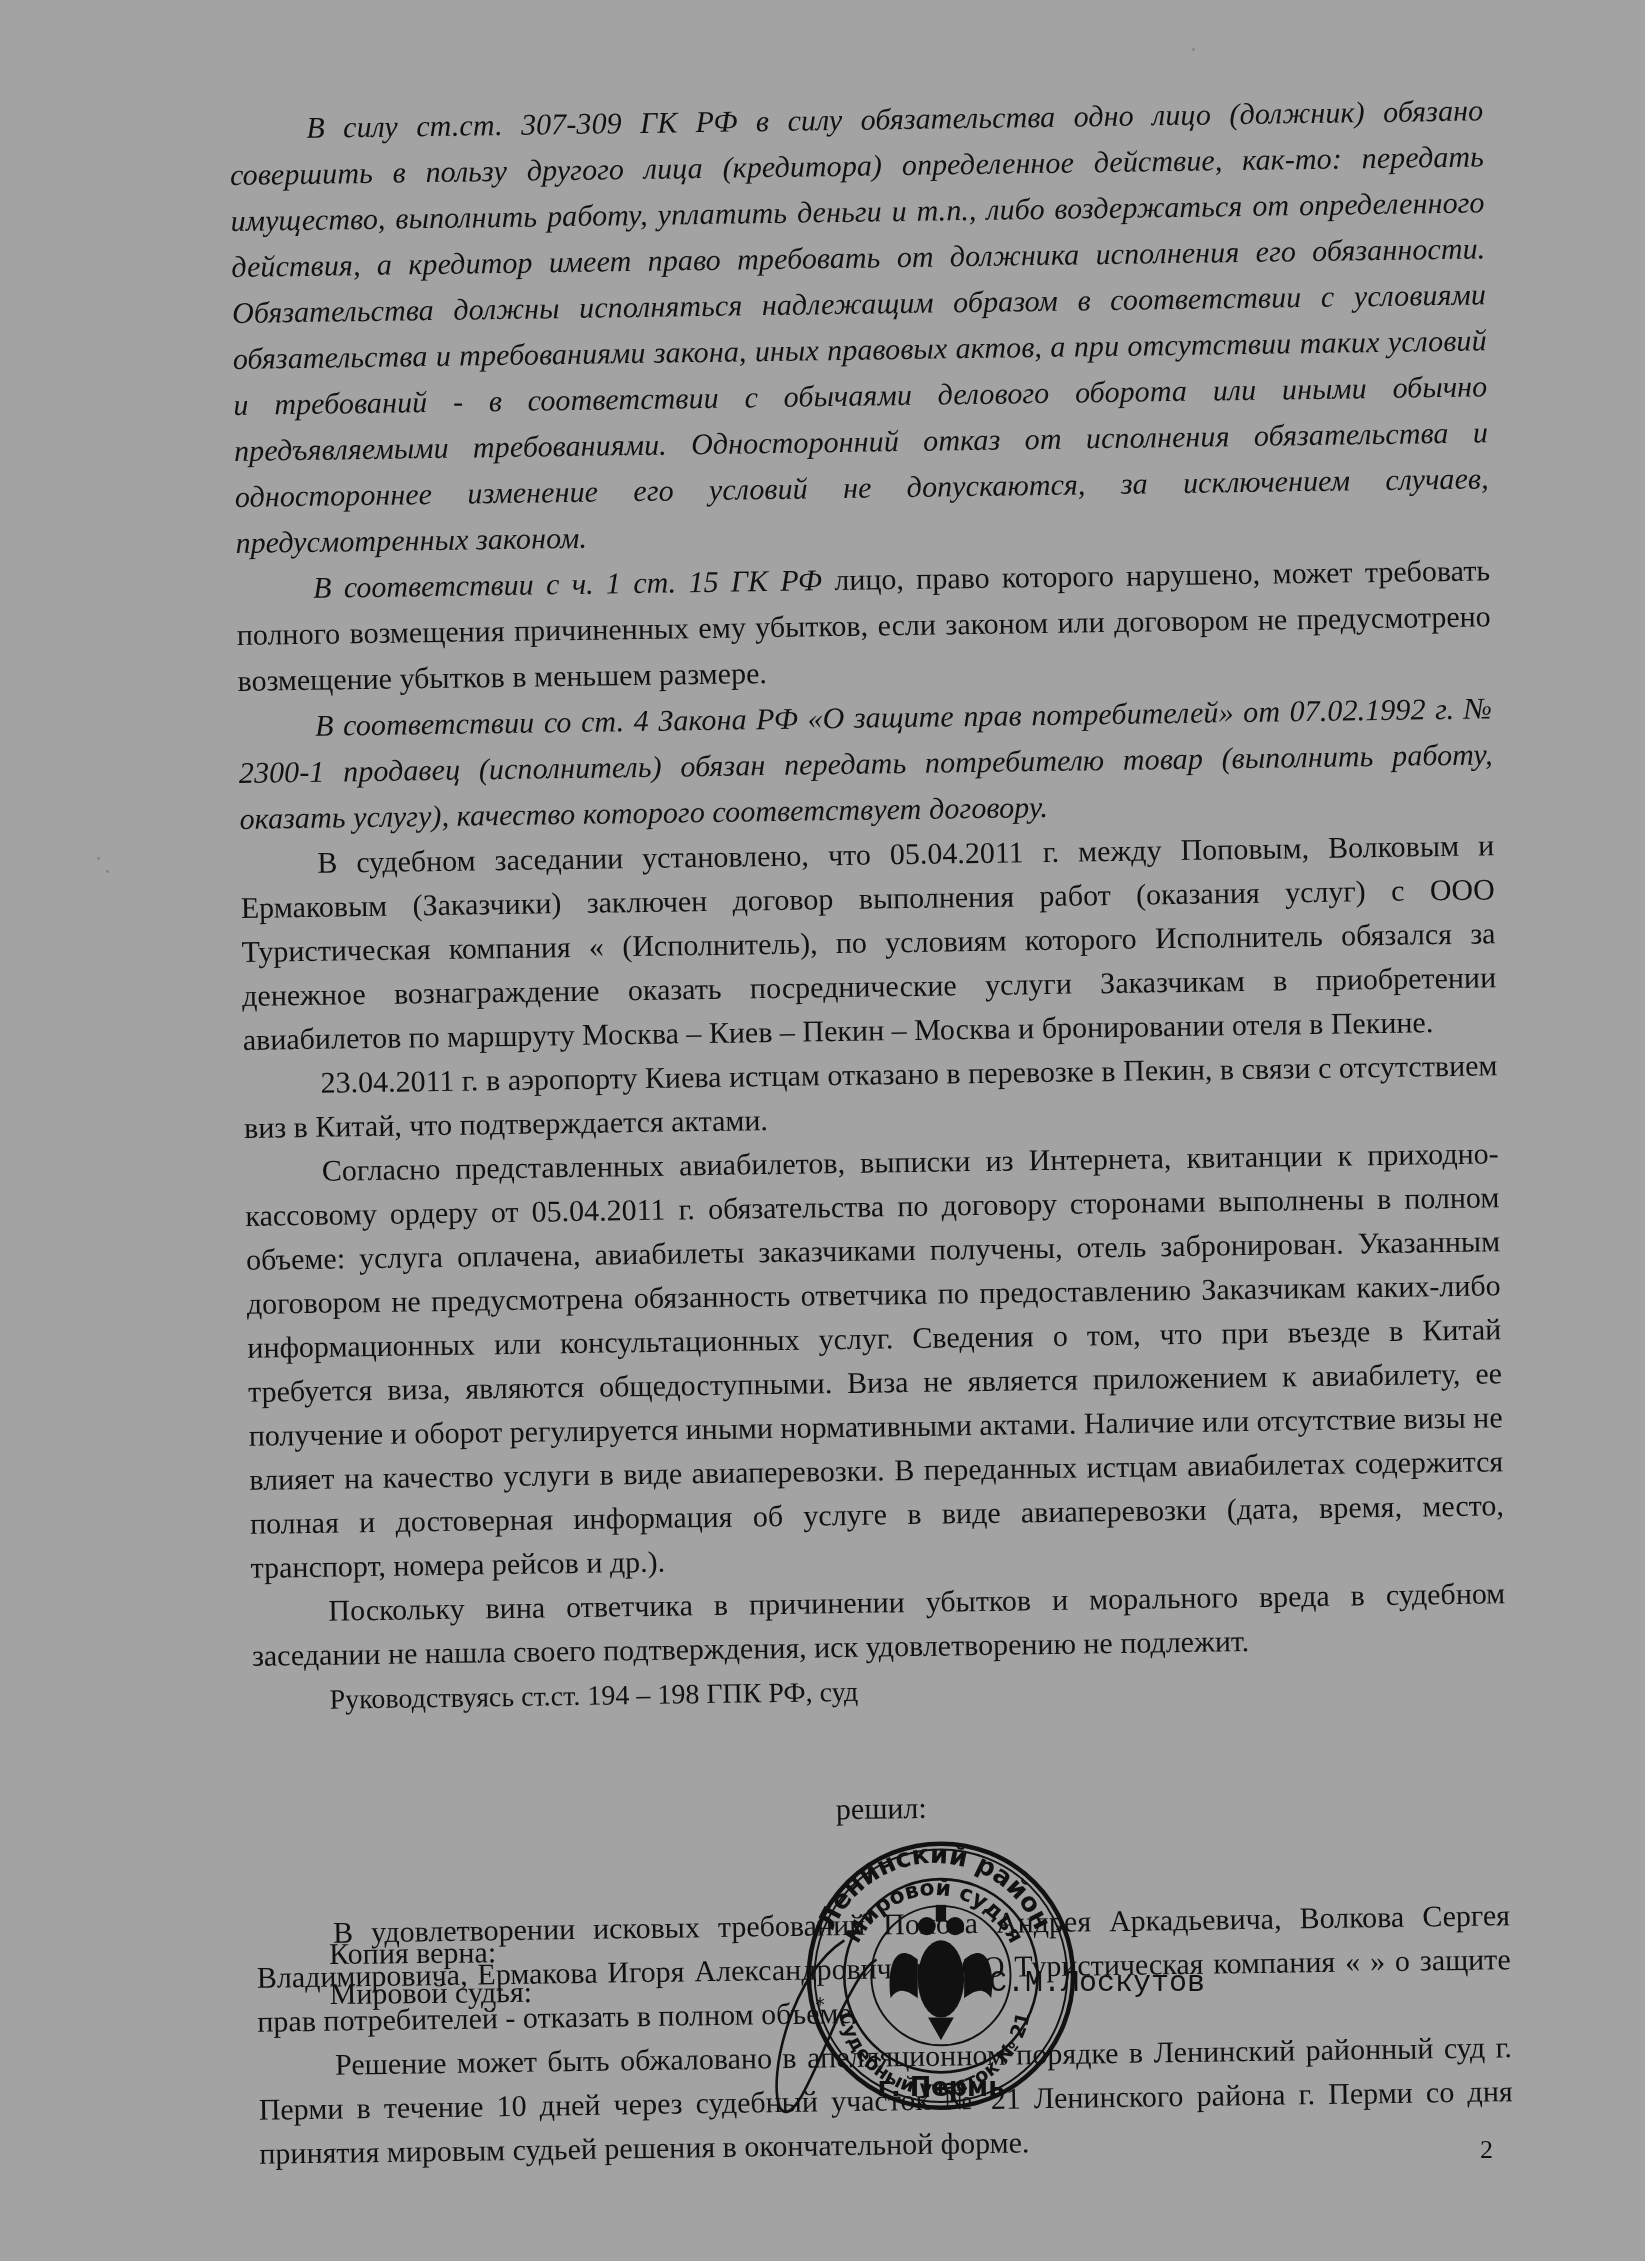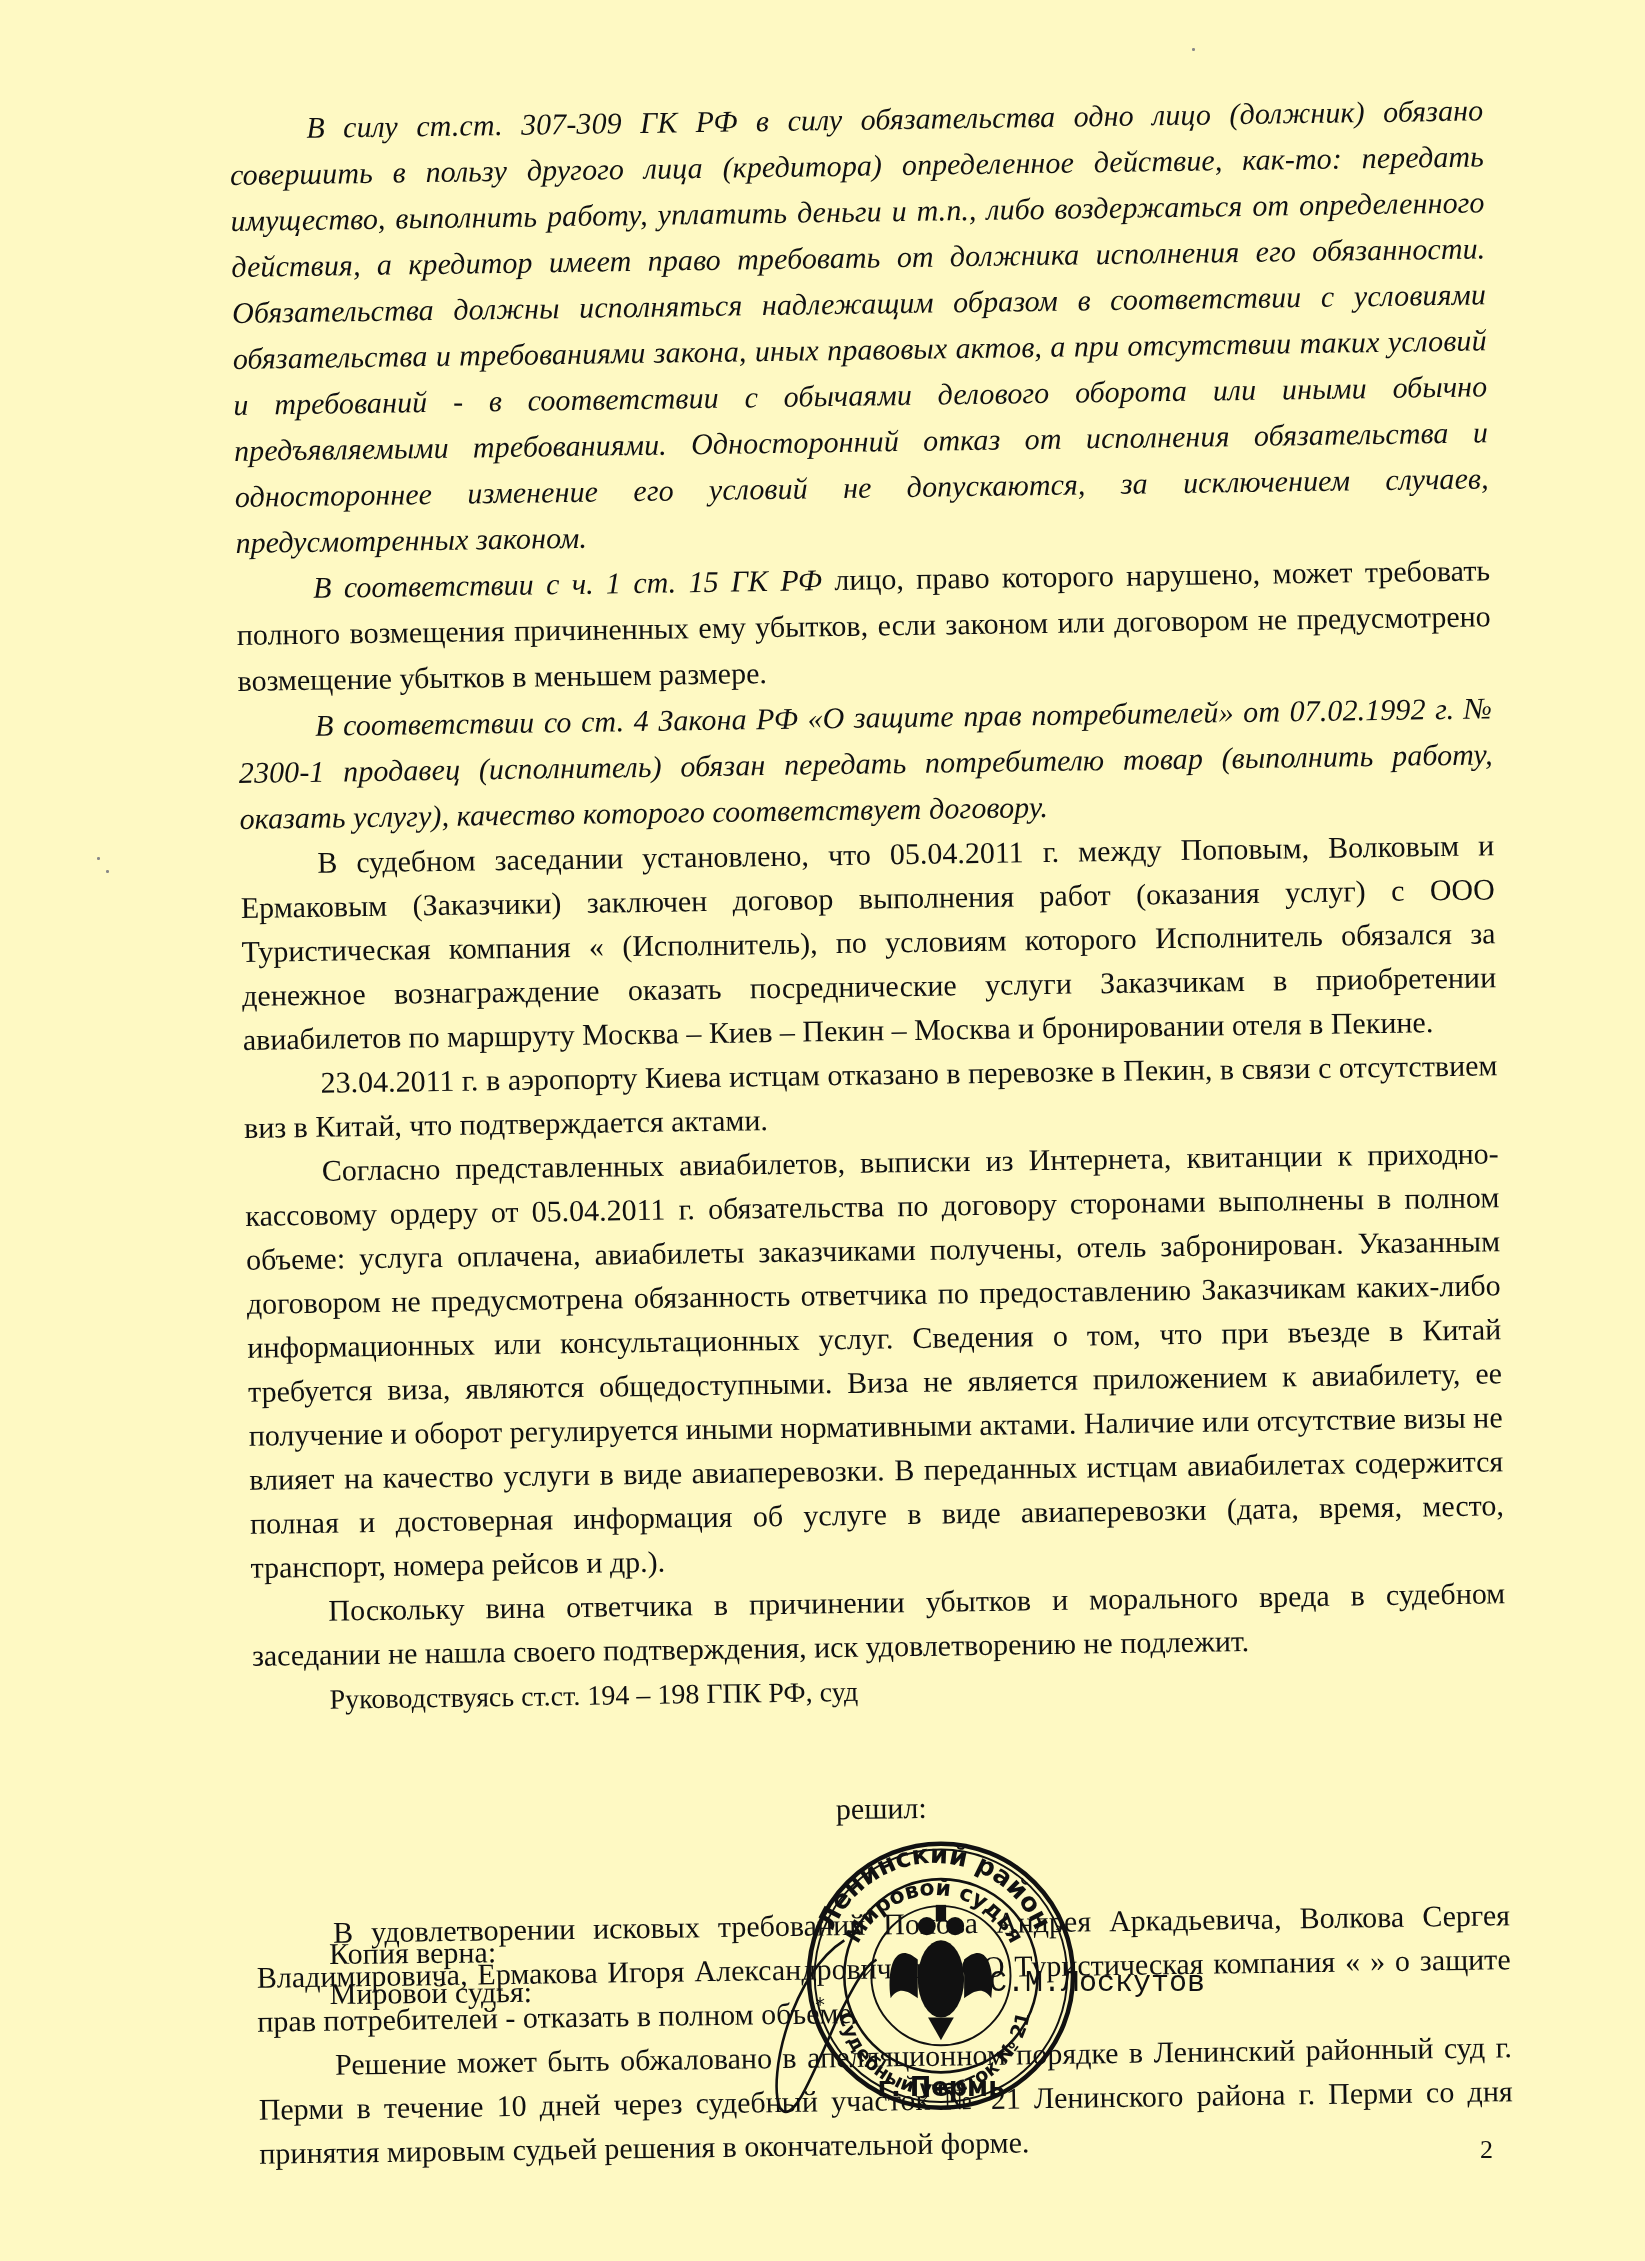--- a/index.html
+++ b/index.html
@@ -1,19 +1,19 @@
 <!DOCTYPE html>
 <html style="font-size:10.3px"><head>
 <meta charset="utf-8">
 <style>
   html, body { margin: 0; padding: 0; background: #ffffff; }
   body { width: 1645px; height: 2261px; position: relative; overflow: hidden; }
   .page {
     position: absolute; left: 0; top: 0; width: 1645px; height: 2261px;
-    background: #fef9c3;
+    background: #a3a3a3;
   }
   .content {
     position: absolute;
     left: 229px; top: 106px; width: 1254px;
     transform: rotate(-0.85deg);
     transform-origin: 0 0;
     color: #111;
     font-family: "Liberation Serif", "DejaVu Serif", serif;
   }
   .para {

